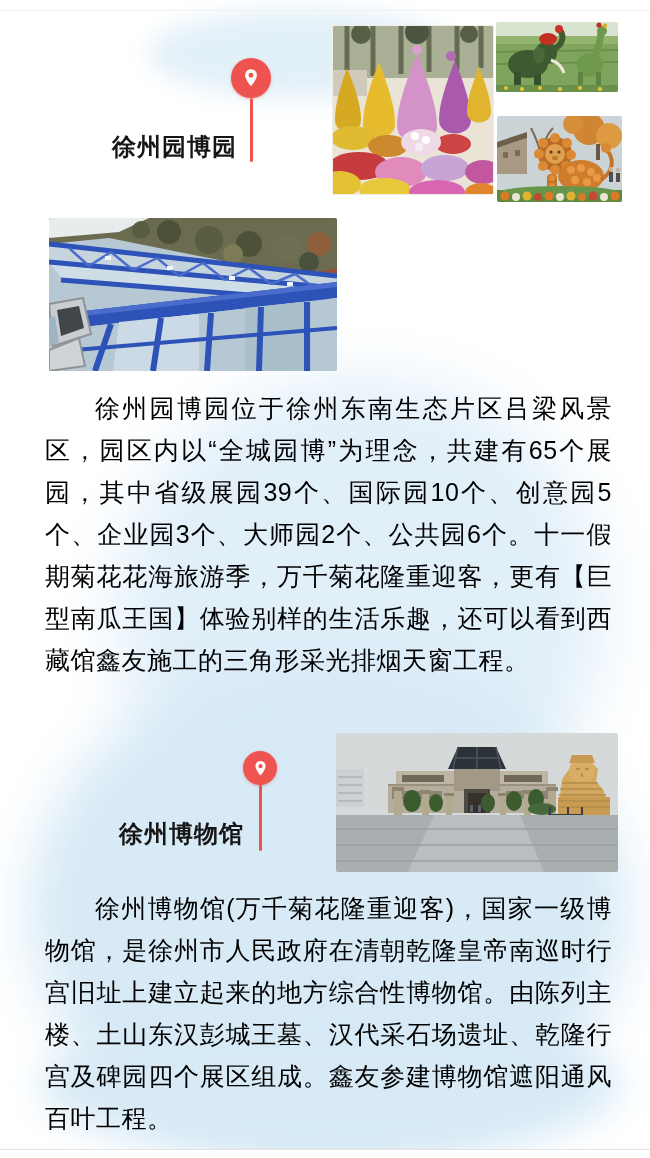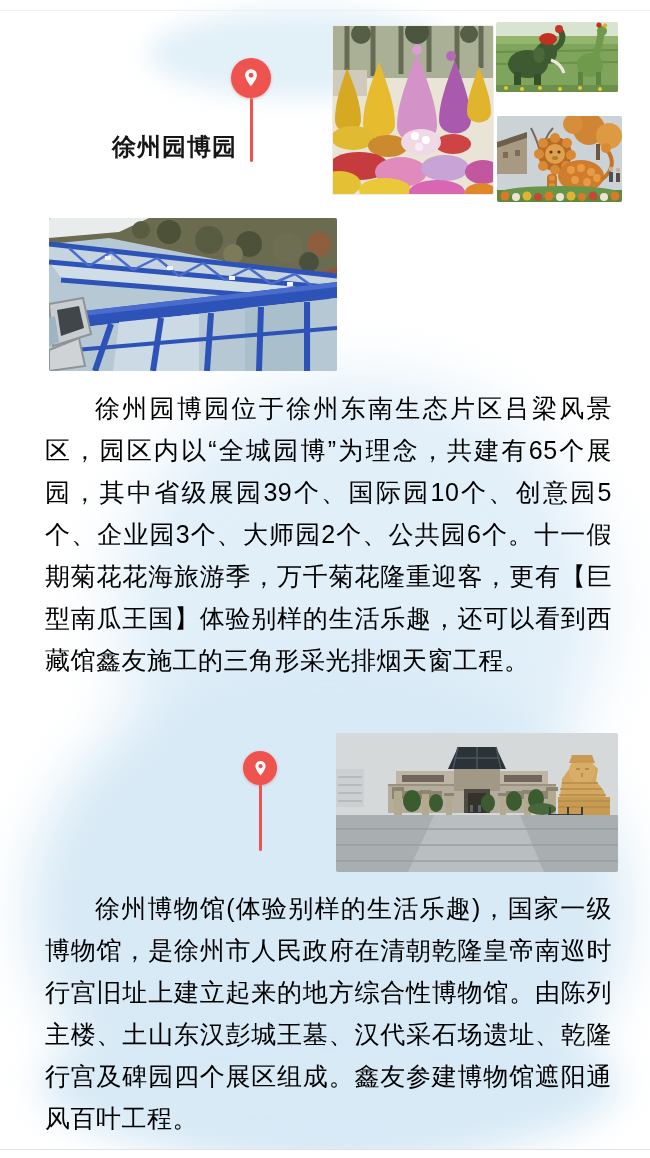--- a/index.html
+++ b/index.html
@@ -299,20 +299,21 @@
   <div class="pin pin-2" style="left:243px;top:751px;">
     <div class="bulb">
       <svg width="19" height="19" viewBox="0 0 24 24">
         <path d="M12 2.5C8.4 2.5 5.6 5.3 5.6 8.9c0 4.8 6.4 12 6.4 12s6.4-7.2 6.4-12C18.4 5.3 15.6 2.5 12 2.5z" fill="#ffffff"></path>
         <circle cx="12" cy="9" r="2.6" fill="#ef5350"></circle>
       </svg>
     </div>
     <div class="stem"></div>
   </div>
 
+  <div class="sec-title" style="left:119px;top:818px;">徐州博物馆</div>
 
   <div class="photo ph-museum">
     <svg viewBox="0 0 282 139" preserveAspectRatio="none">
       <rect width="282" height="139" fill="#d6d9da"></rect>
 
       <rect x="0" y="36" width="28" height="38" fill="#ccd0d2"></rect>
       <g stroke="#aeb4b6" stroke-width="1.5">
         <line x1="2" y1="44" x2="26" y2="44"></line>
           <line x1="2" y1="52" x2="26" y2="52"></line>
         <line x1="2" y1="60" x2="26" y2="60"></line>
@@ -393,17 +394,17 @@
           <line x1="0" y1="112" x2="282" y2="112"></line>
         <line x1="0" y1="128" x2="282" y2="128"></line>
       </g>
       <g fill="#5a6470">
         <rect x="134" y="72" width="3" height="7"></rect>
           <rect x="142" y="72" width="3" height="7"></rect>
       </g>
     </svg>
   </div>
 
-  <div class="body-text" style="top:887px;">徐州博物馆(体验别样的生活乐趣)，国家一级博物馆，是徐州市人民政府在清朝乾隆皇帝南巡时行宫旧址上建立起来的地方综合性博物馆。由陈列主楼、土山东汉彭城王墓、汉代采石场遗址、乾隆行宫及碑园四个展区组成。鑫友参建博物馆遮阳通风百叶工程。</div>
+  <div class="body-text" style="top:887px;">徐州博物馆(万千菊花隆重迎客)，国家一级博物馆，是徐州市人民政府在清朝乾隆皇帝南巡时行宫旧址上建立起来的地方综合性博物馆。由陈列主楼、土山东汉彭城王墓、汉代采石场遗址、乾隆行宫及碑园四个展区组成。鑫友参建博物馆遮阳通风百叶工程。</div>
 
   <div class="divider-bottom"></div>
   <div class="bottom-strip"></div>
 </div>
 
 </body></html>

